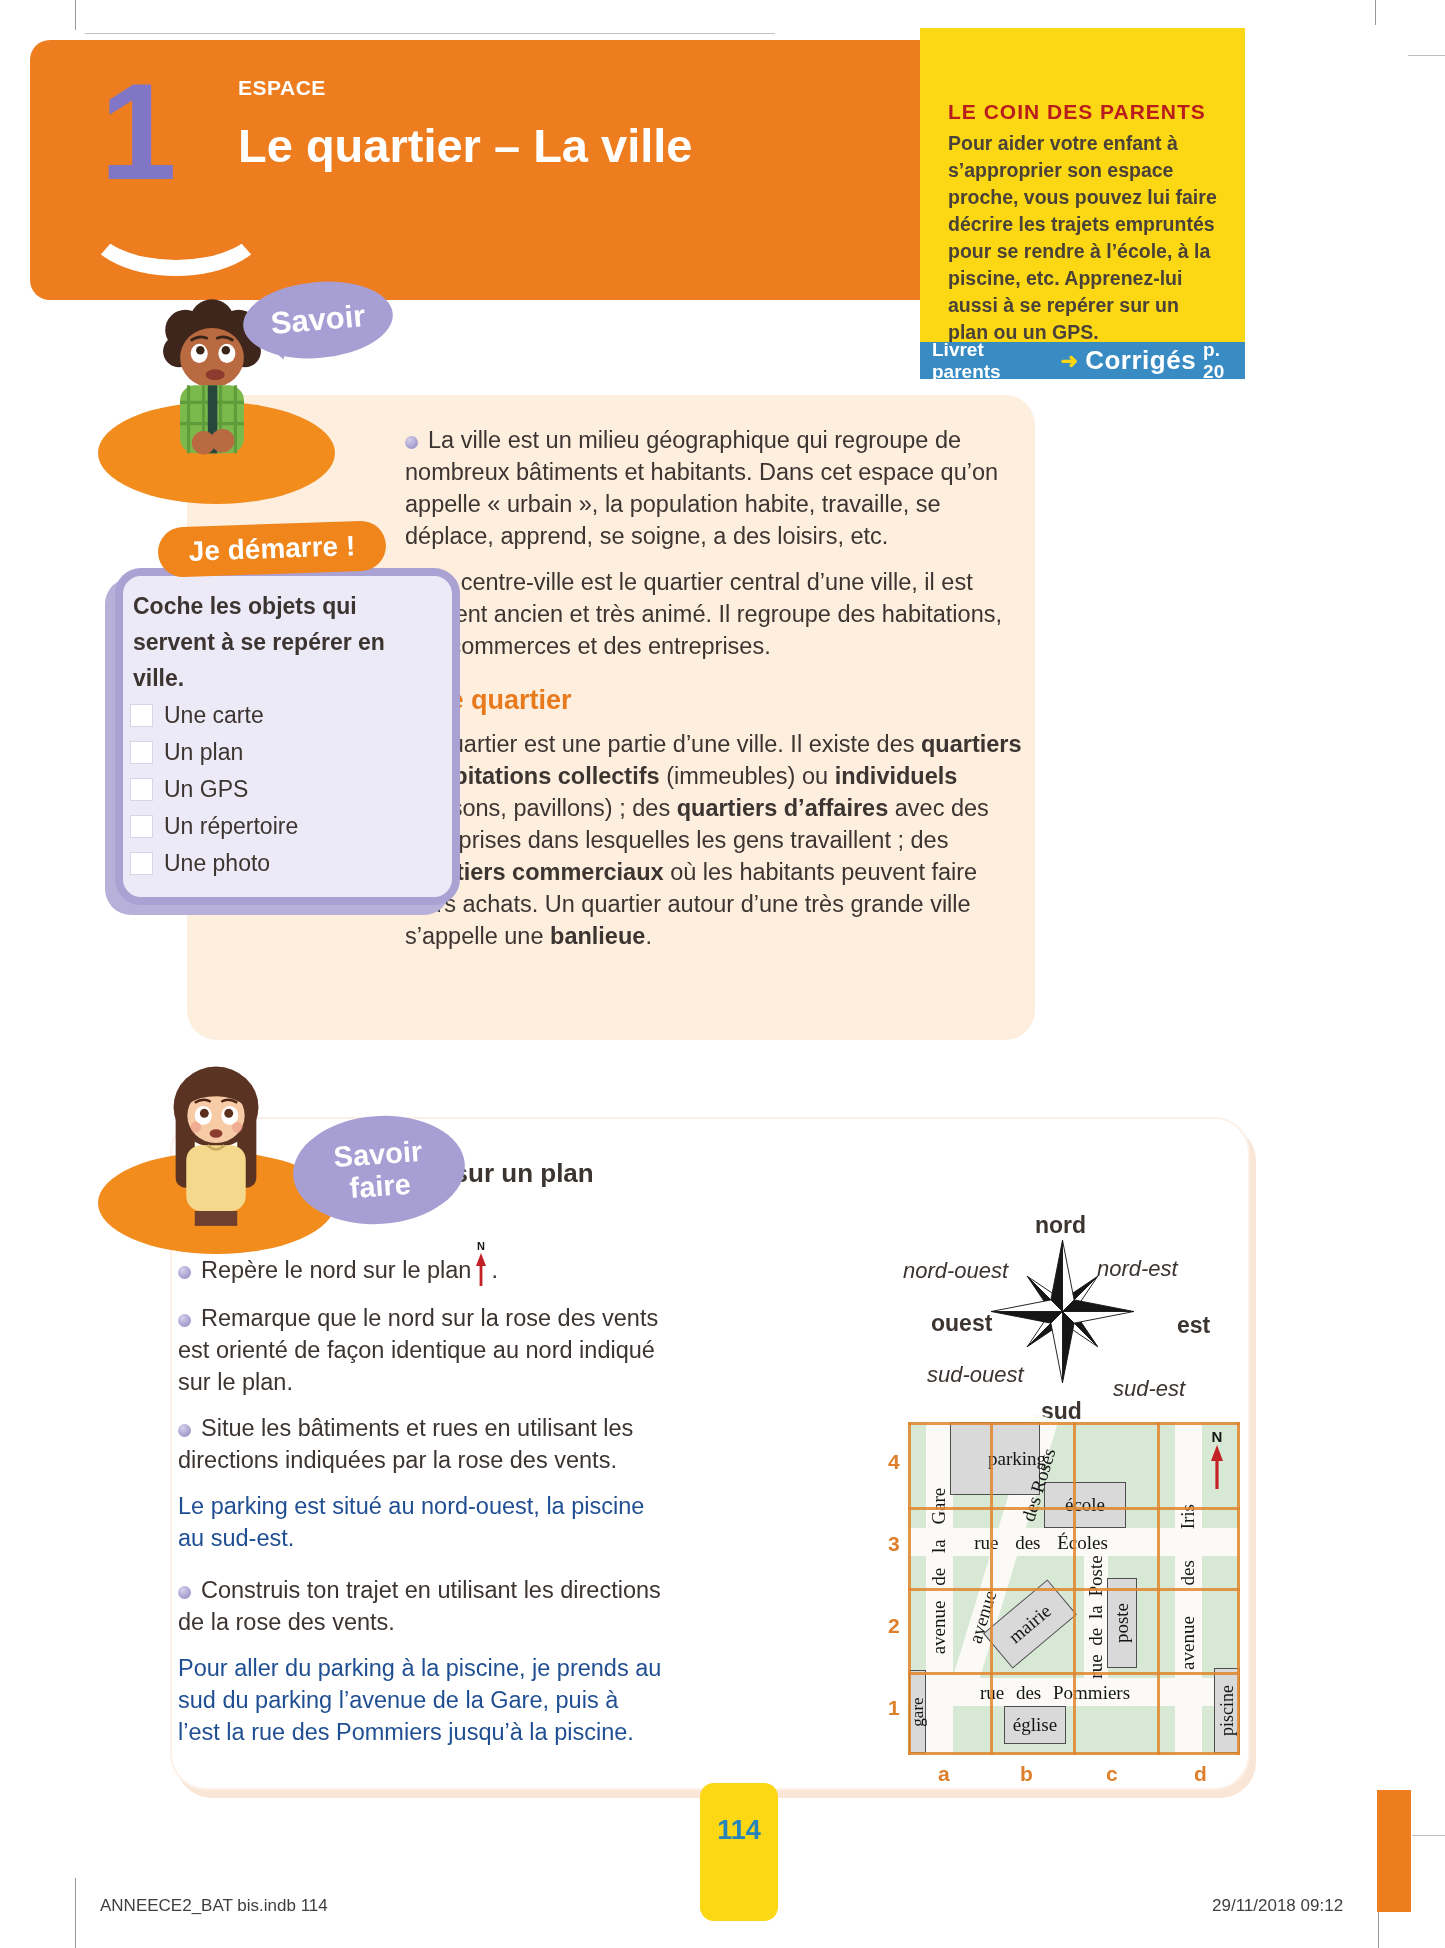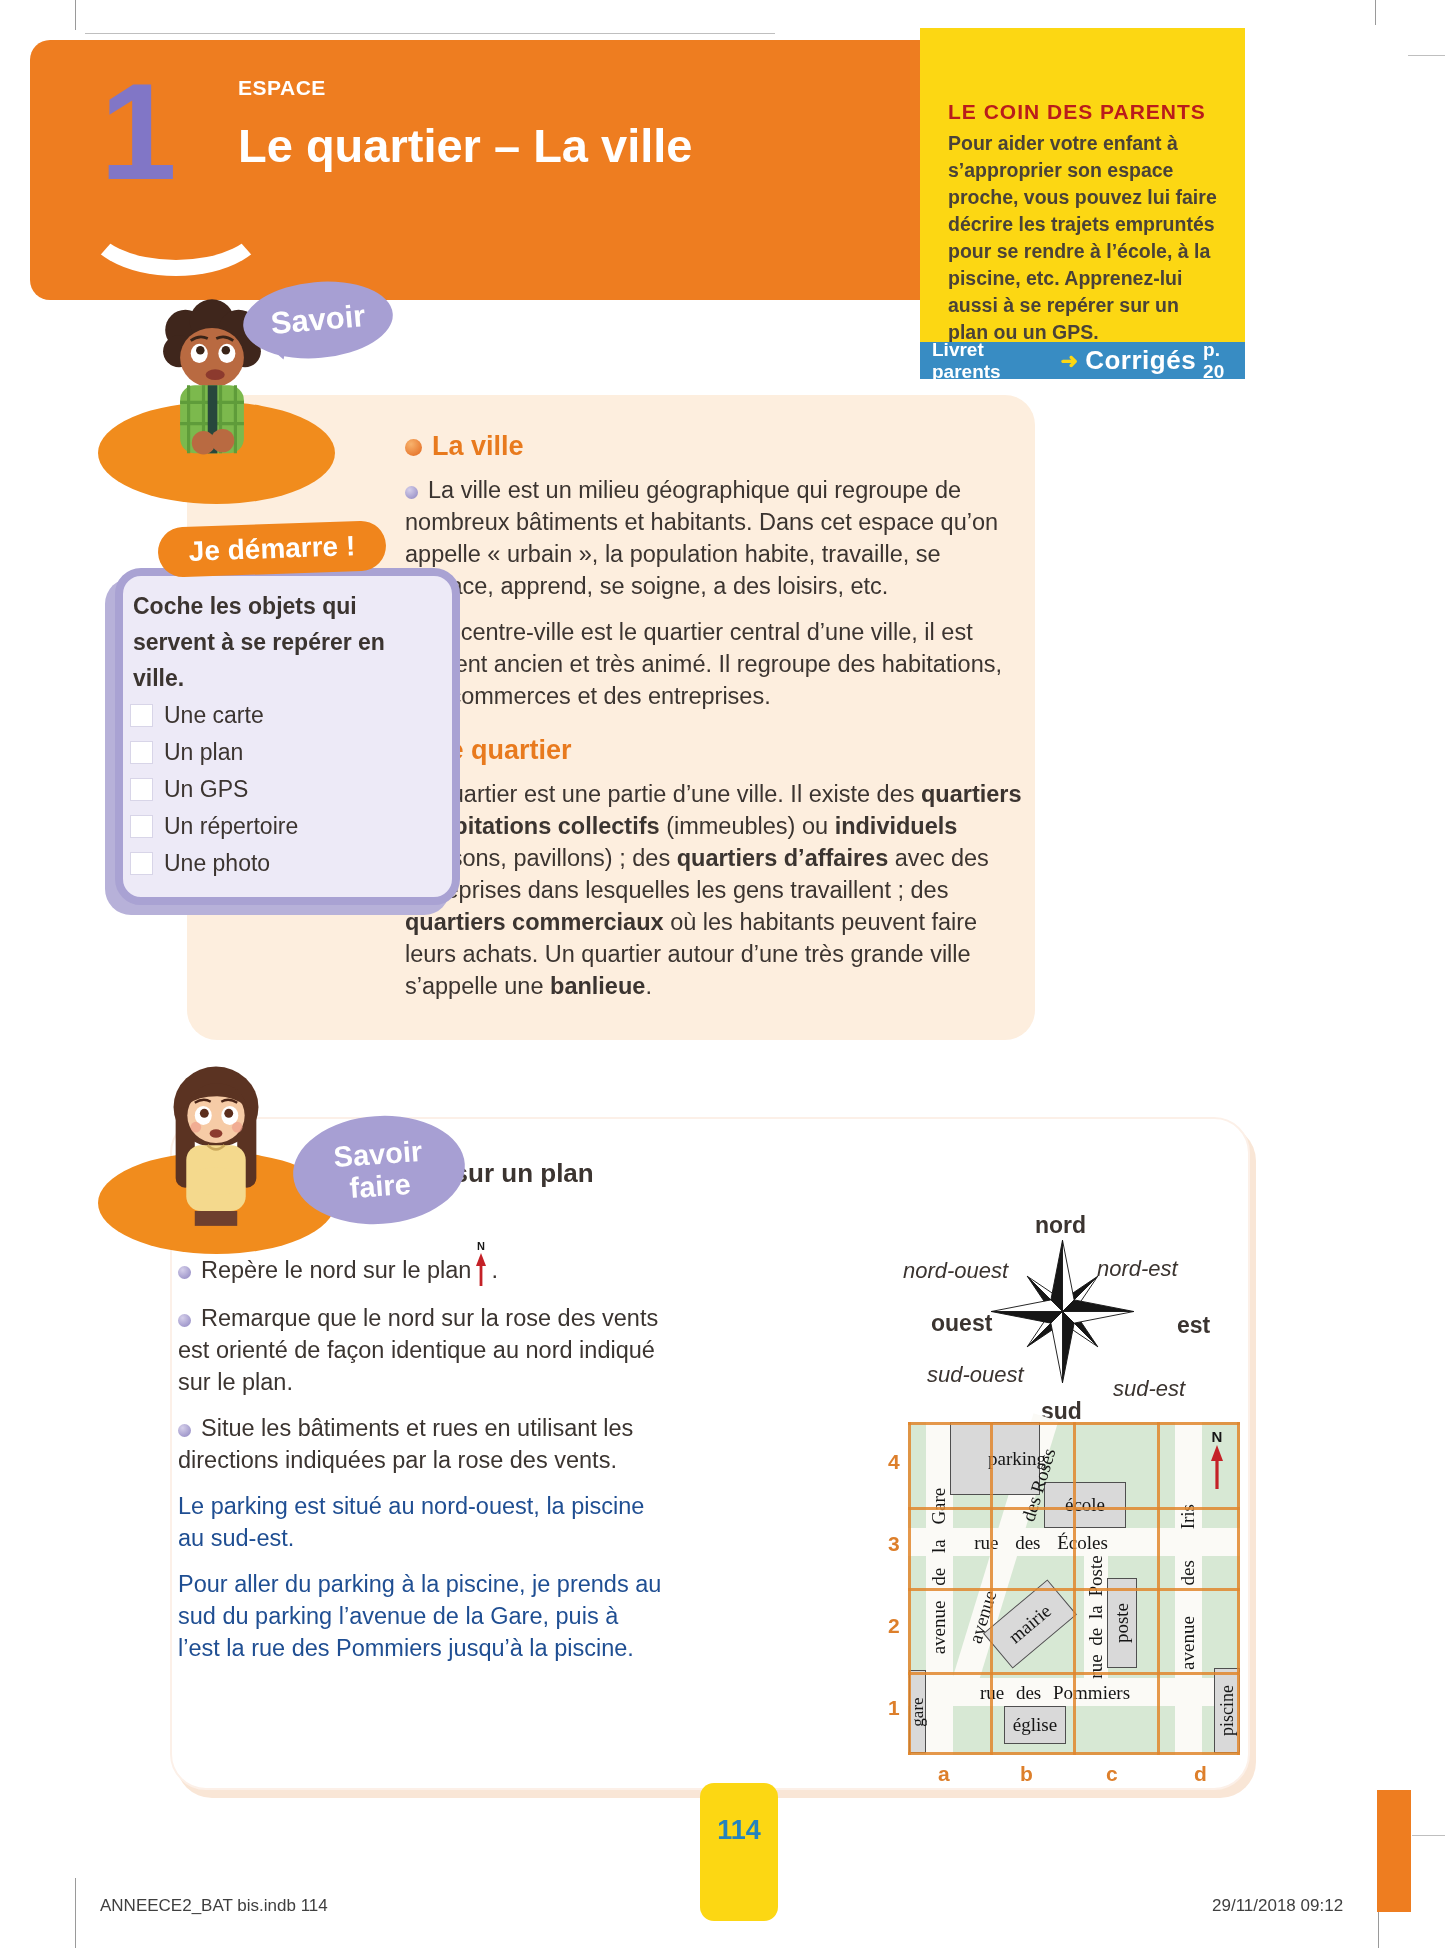--- a/index.html
+++ b/index.html
@@ -142,23 +142,20 @@
     <circle cx="52" cy="138" r="11" fill="#b96a41"></circle>
       <circle cx="70" cy="136" r="11" fill="#b96a41"></circle>
   </svg>
   <div class="bubble-tail" style="left:250px;top:336px;border-right:36px solid #a79fd3;border-bottom:20px solid transparent;transform:rotate(12deg);"></div>
   <div class="bubble" style="left:243px;top:282px;width:150px;height:76px;font-size:31px;transform:rotate(-5deg);">
     <span>Savoir</span>
   </div>
 
   <div id="savoir-panel"></div>
   <div id="savoir-content">
-    <div class="sec-head">
-      <span class="ball orange"></span><span>La ville</span>
-    </div>
     <p class="para">
       <span class="ball purple"></span><span>La ville est un milieu géographique qui regroupe de nombreux bâtiments et habitants. Dans cet espace qu’on appelle « urbain », la population habite, travaille, se déplace, apprend, se soigne, a des loisirs, etc.</span>
     </p>
     <p class="para">
       <span class="ball purple"></span><span>Le centre-ville est le quartier central d’une ville, il est souvent ancien et très animé. Il regroupe des habitations, des commerces et des entreprises.</span>
     </p>
     <div class="sec-head" style="margin-top:22px;">
       <span class="ball orange"></span><span>Le quartier</span>
     </div>
     <p class="para"><span>Le quartier est une partie d’une ville. Il existe des </span><b>quartiers d’habitations collectifs</b><span> (immeubles) ou </span><b>individuels</b><span> (maisons, pavillons) ; des </span><b>quartiers d’affaires</b><span> avec des entreprises dans lesquelles les gens travaillent ; des </span><b>quartiers commerciaux</b><span> où les habitants peuvent faire leurs achats. Un quartier autour d’une très grande ville s’appelle une </span><b>banlieue</b><span>.</span></p>
@@ -234,20 +231,23 @@
             <rect x="6.6" y="24" width="2.8" height="22" fill="#c42127"></rect>
           </svg></span><span>.</span>
     </p>
     <p class="para">
       <span class="ball purple"></span><span>Remarque que le nord sur la rose des vents est orienté de façon identique au nord indiqué sur le plan.</span>
     </p>
     <p class="para">
       <span class="ball purple"></span><span>Situe les bâtiments et rues en utilisant les directions indiquées par la rose des vents.</span>
     </p>
     <p class="para blue-answer">Le parking est situé au nord-ouest, la piscine au sud-est.</p>
+    <p class="para" style="margin-top:20px;">
+      <span class="ball purple"></span><span>Construis ton trajet en utilisant les directions de la rose des vents.</span>
+    </p>
     <p class="para blue-answer">Pour aller du parking à la piscine, je prends au sud du parking l’avenue de la Gare, puis à l’est la rue des Pommiers jusqu’à la piscine.</p>
   </div>
 
   <div id="compass">
     <svg class="abs" style="left:100px;top:22px;" width="155" height="155" viewBox="-100 -100 200 200">
       <g stroke="#161616" stroke-width="1.2">
         <polygon points="45.5,-45.5 0,0 0,-14.8" fill="#161616"></polygon>
           <polygon points="45.5,-45.5 14.8,0 0,0" fill="#fff"></polygon>
         <polygon points="45.5,45.5 0,0 14.8,0" fill="#161616"></polygon>
           <polygon points="45.5,45.5 0,14.8 0,0" fill="#fff"></polygon>

